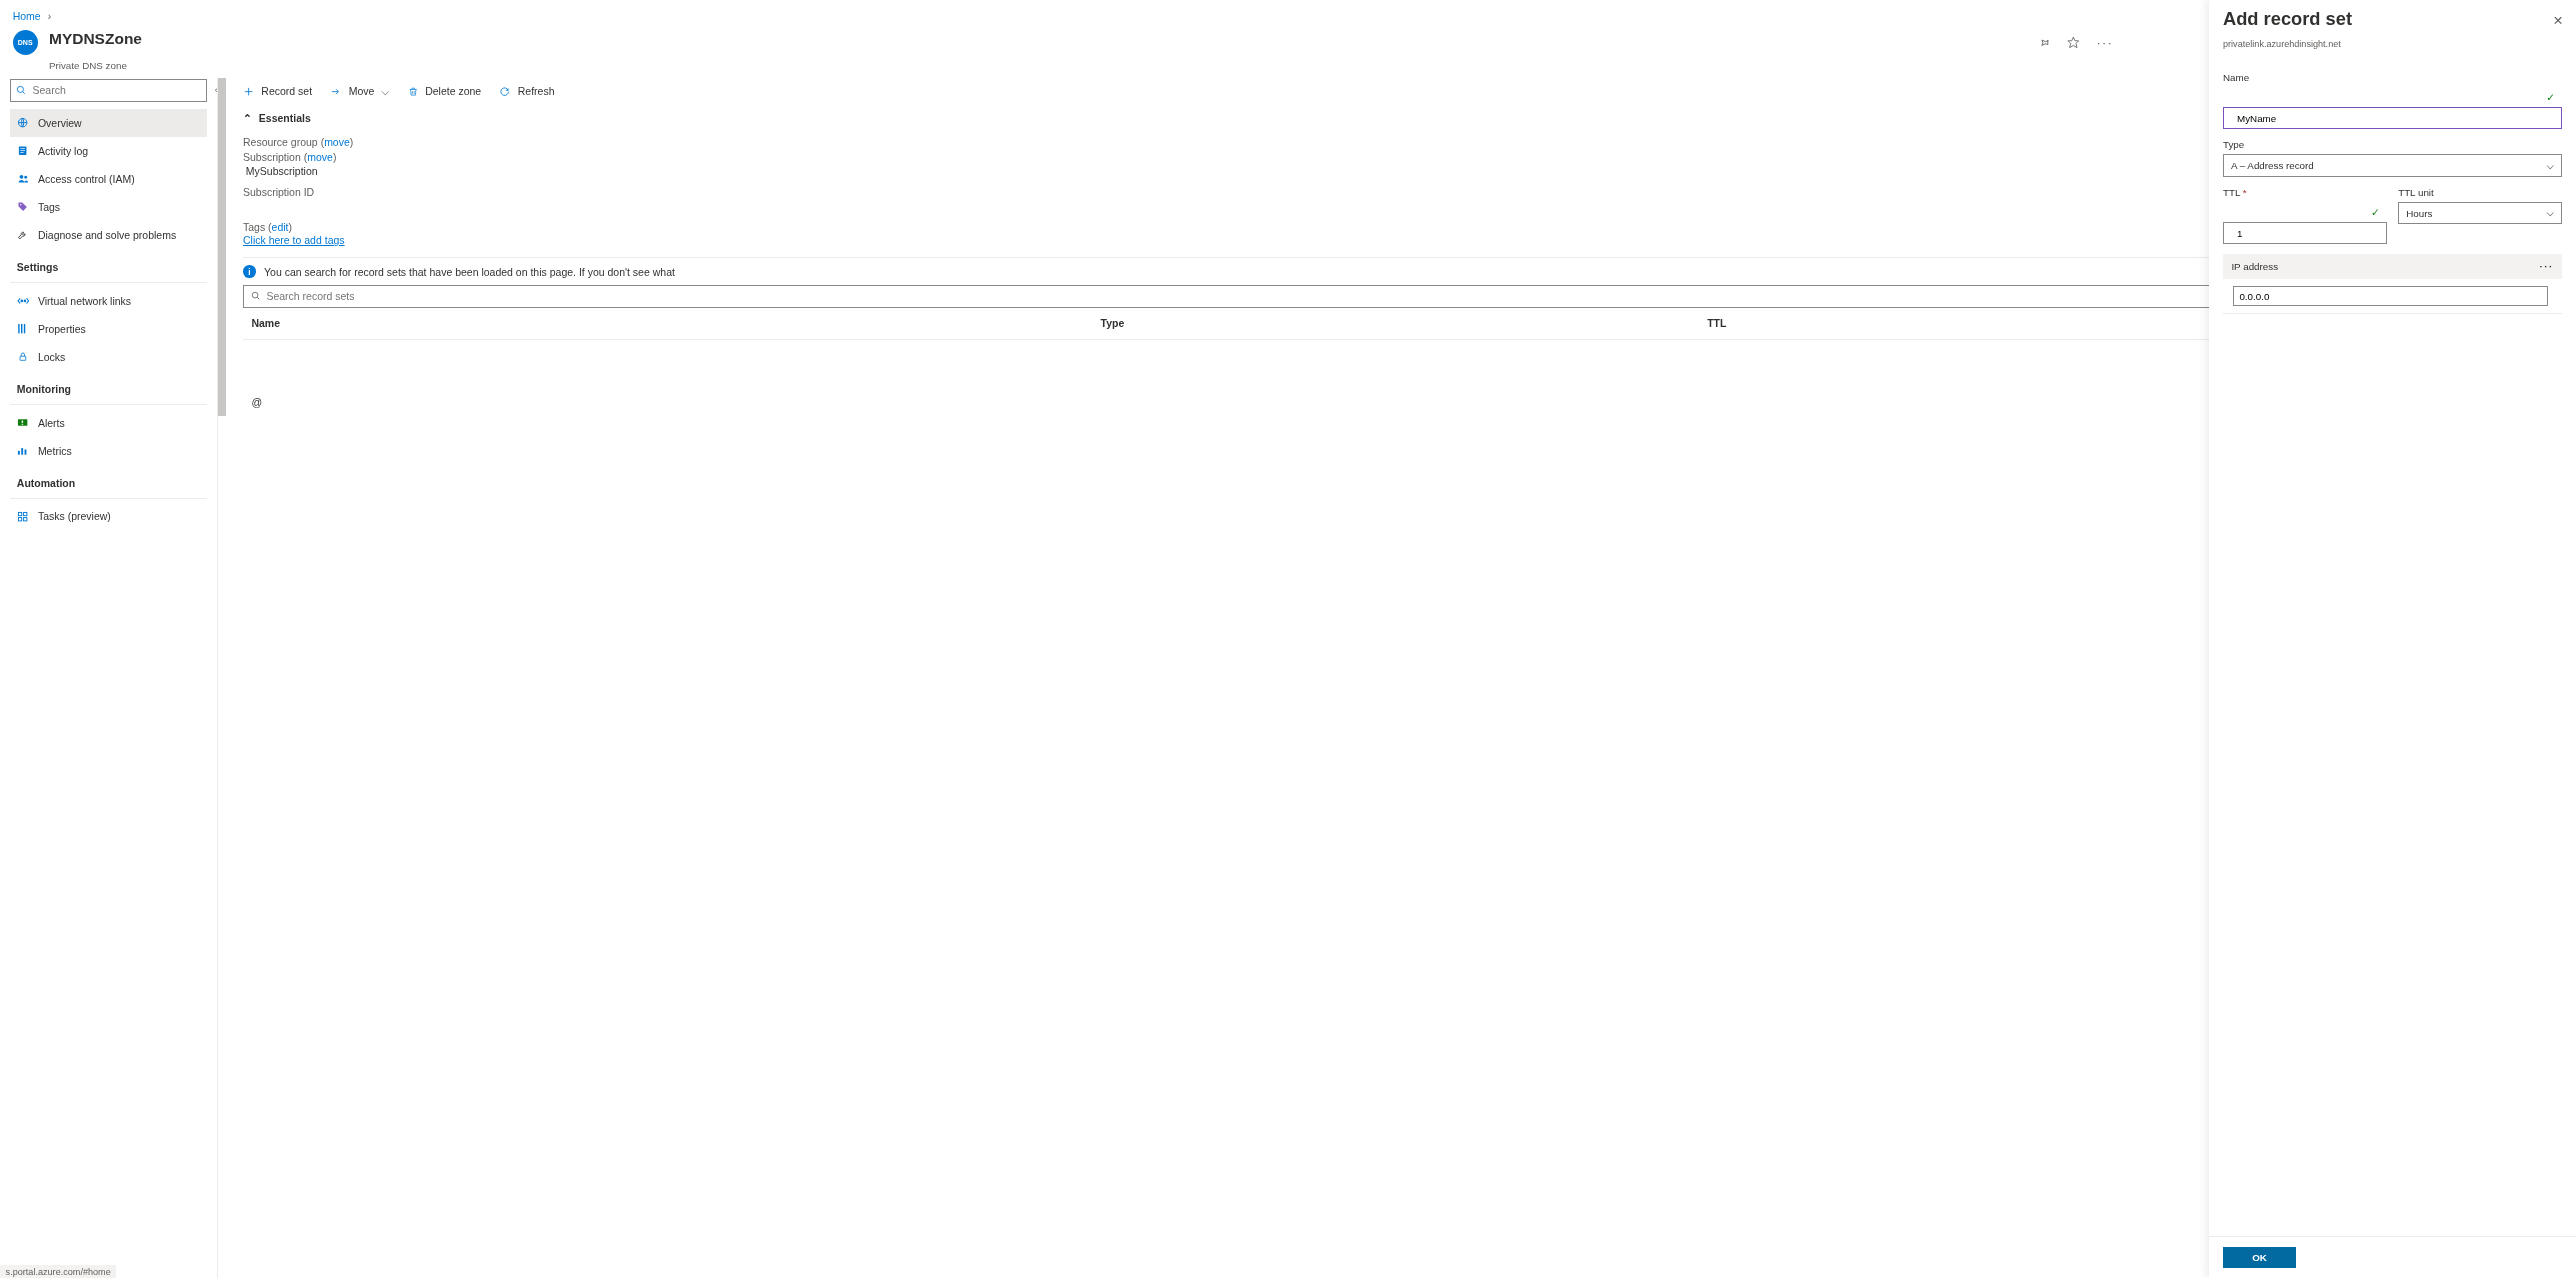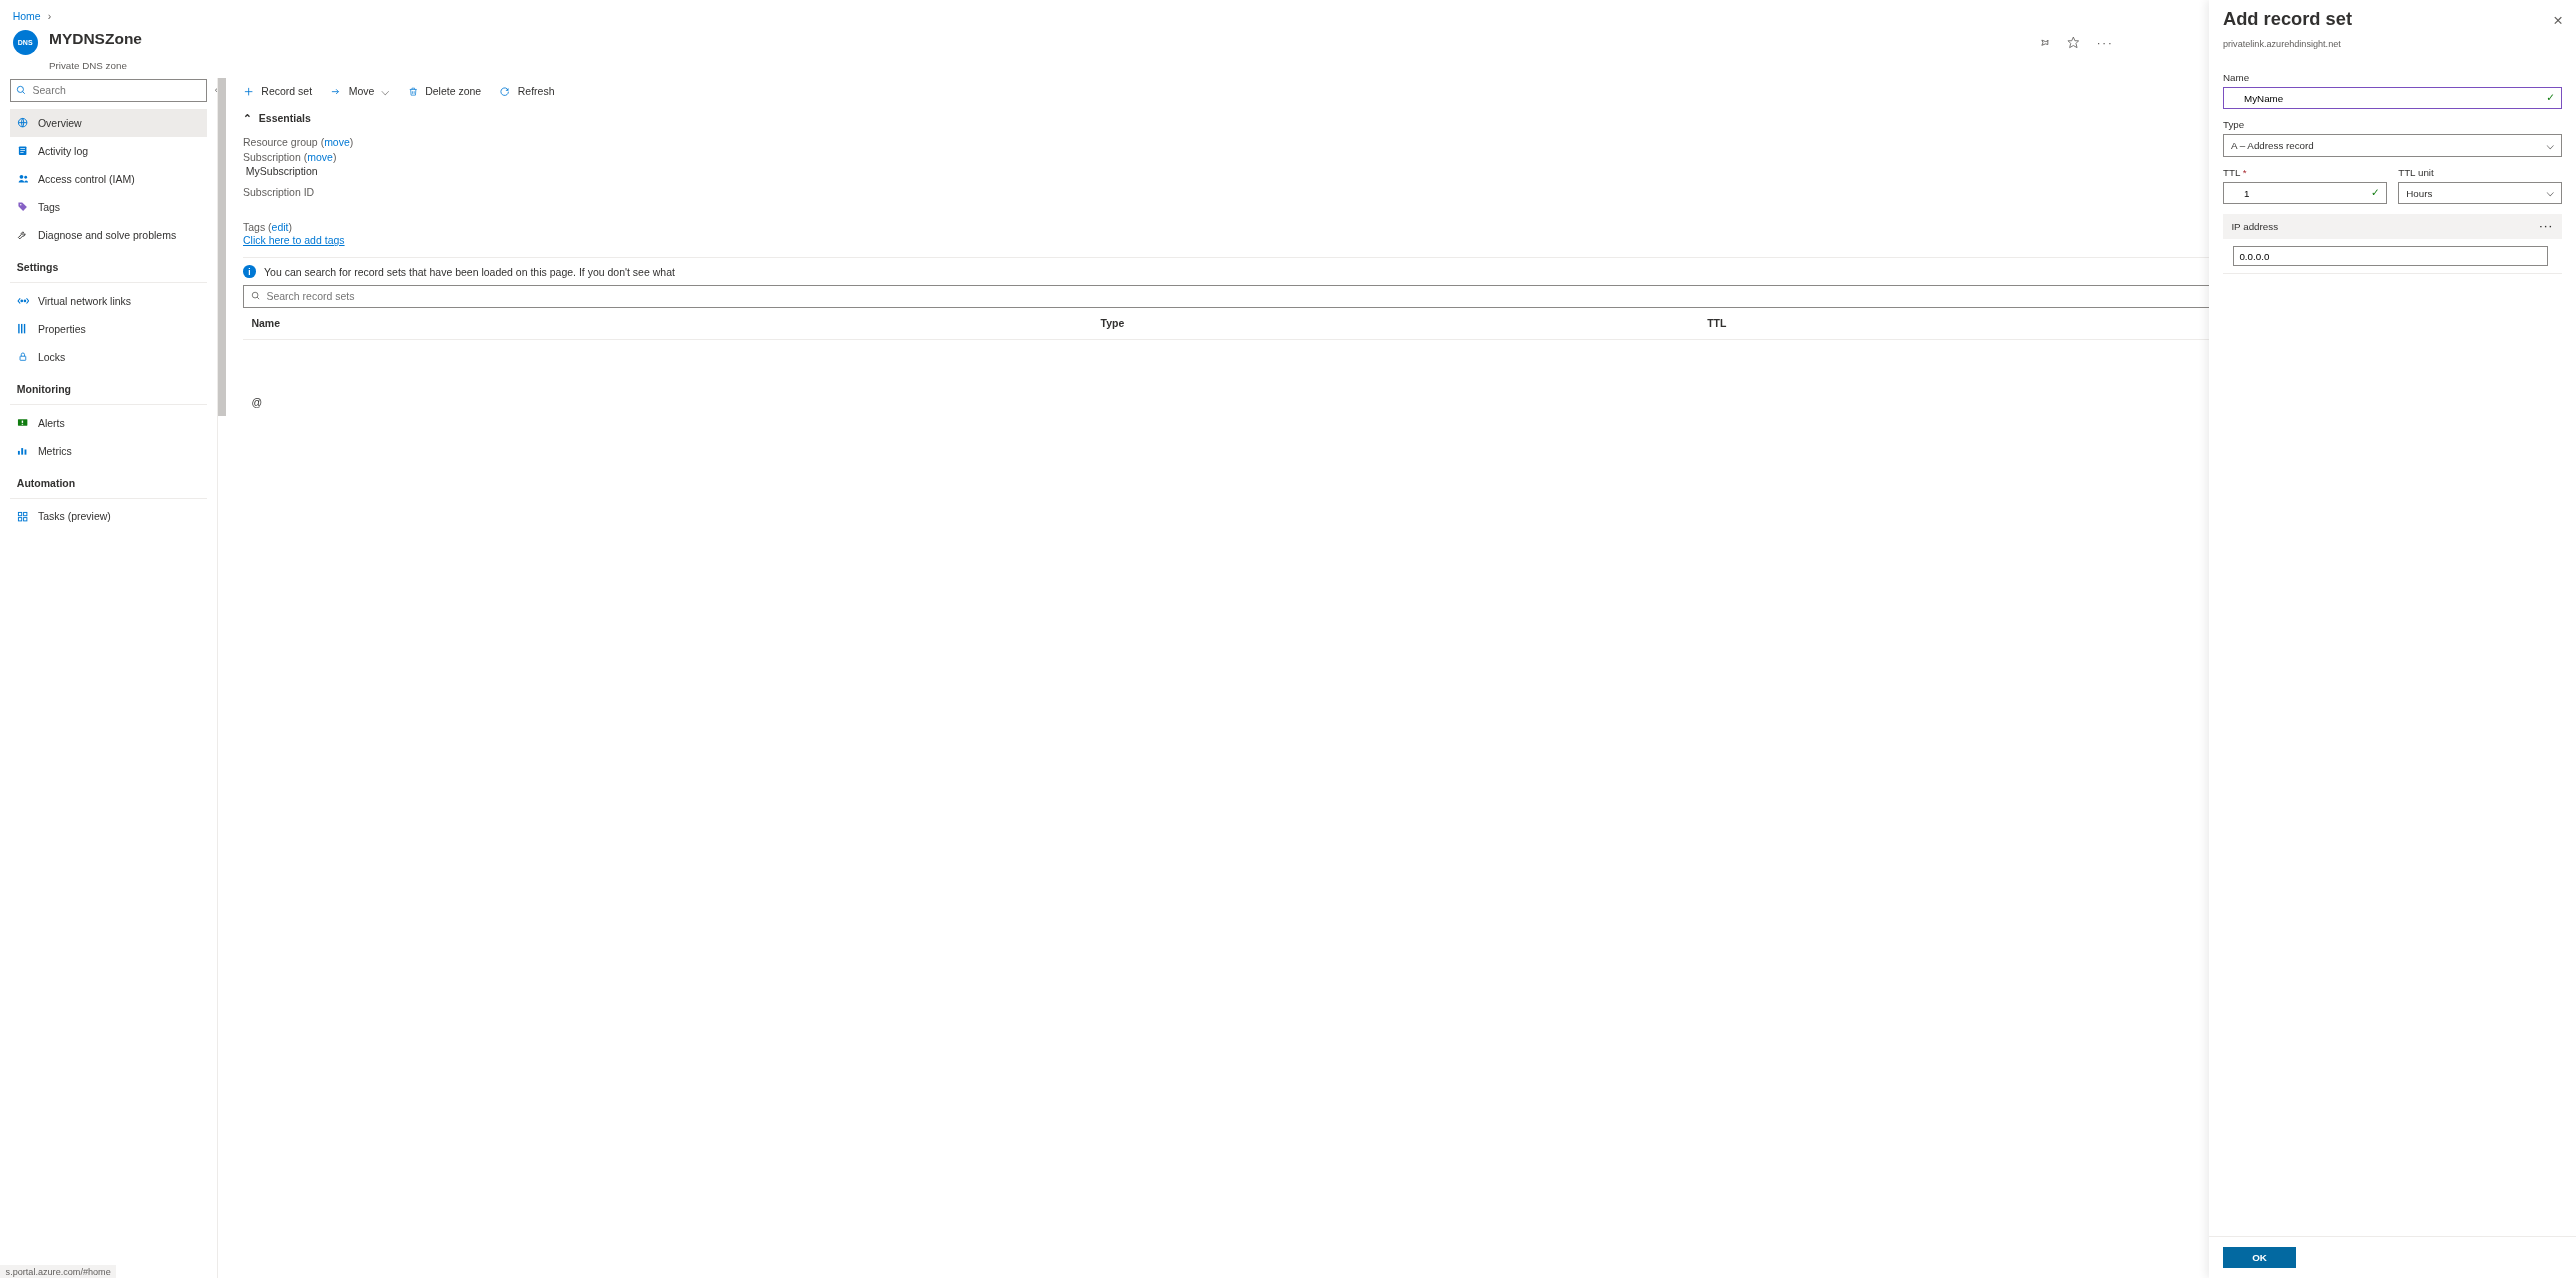--- a/index.html
+++ b/index.html
@@ -63,21 +63,21 @@
 
 
 .panel { position: fixed; right: 0; top: 0; width: 367px; height: 100vh; background: #fff; box-shadow: -2.8px 0 8.4px rgba(0,0,0,0.08); display: flex; flex-direction: column; }
 .panel-head { padding: 8.4px 14px 9.8px; position: relative; }
 .panel-title { font-size: 18.3px; font-weight: 600; }
 .panel-sub { font-size: 9.1px; color: #605e5c; margin-top: 9px; }
 .panel-close { position: absolute; right: 12.7px; top: 12.7px; font-size: 12.7px; color: #605e5c; cursor: pointer; }
 .panel-body { padding: 2.8px 14px; flex: 1; overflow-y: auto; }
 .field-label { font-size: 9.8px; color: #323130; margin-top: 9.8px; margin-bottom: 4.2px; }
 .req { color: #a4262c; }
-.text-input { width: 100%; height: 22.5px; border: 0.7px solid #8a8886; padding: 0 24px 0 20px; font-size: 9.8px; outline: none; position: relative; }
+.text-input { width: 100%; height: 22.5px; border: 0.7px solid #8a8886; padding: 0 24px 0 13px; font-size: 9.8px; outline: none; position: relative; margin-top: 20px; }
 .input-wrap { position: relative; }
 .input-valid::after { content: "✓"; position: absolute; right: 7px; top: 4.2px; color: #107c10; font-size: 10.5px; }
 .name-input { border: 0.7px solid #7a4fbf; }
 .select-box { width: 100%; height: 22.5px; border: 0.7px solid #8a8886; padding: 0 7px; font-size: 9.8px; display: flex; align-items: center; justify-content: space-between; cursor: pointer; text-align: center; }
 .two-col { display: flex; gap: 11.3px; }
 .two-col > div { flex: 1; }
 .ip-header { background: #f3f2f1; padding: 7px 8.4px; font-size: 9.8px; margin-top: 9.8px; display: flex; justify-content: space-between; align-items: center; }
 .ip-row { padding: 7px 0 7px 9.8px; border-bottom: 0.7px solid #edebe9; }
 .ip-row input { width: 315px; height: 19.7px; border: 0.7px solid #8a8886; padding: 0 5.6px; font-size: 9.8px; outline: none; }
 .panel-footer { padding: 9.8px 14px; border-top: 0.7px solid #edebe9; }

